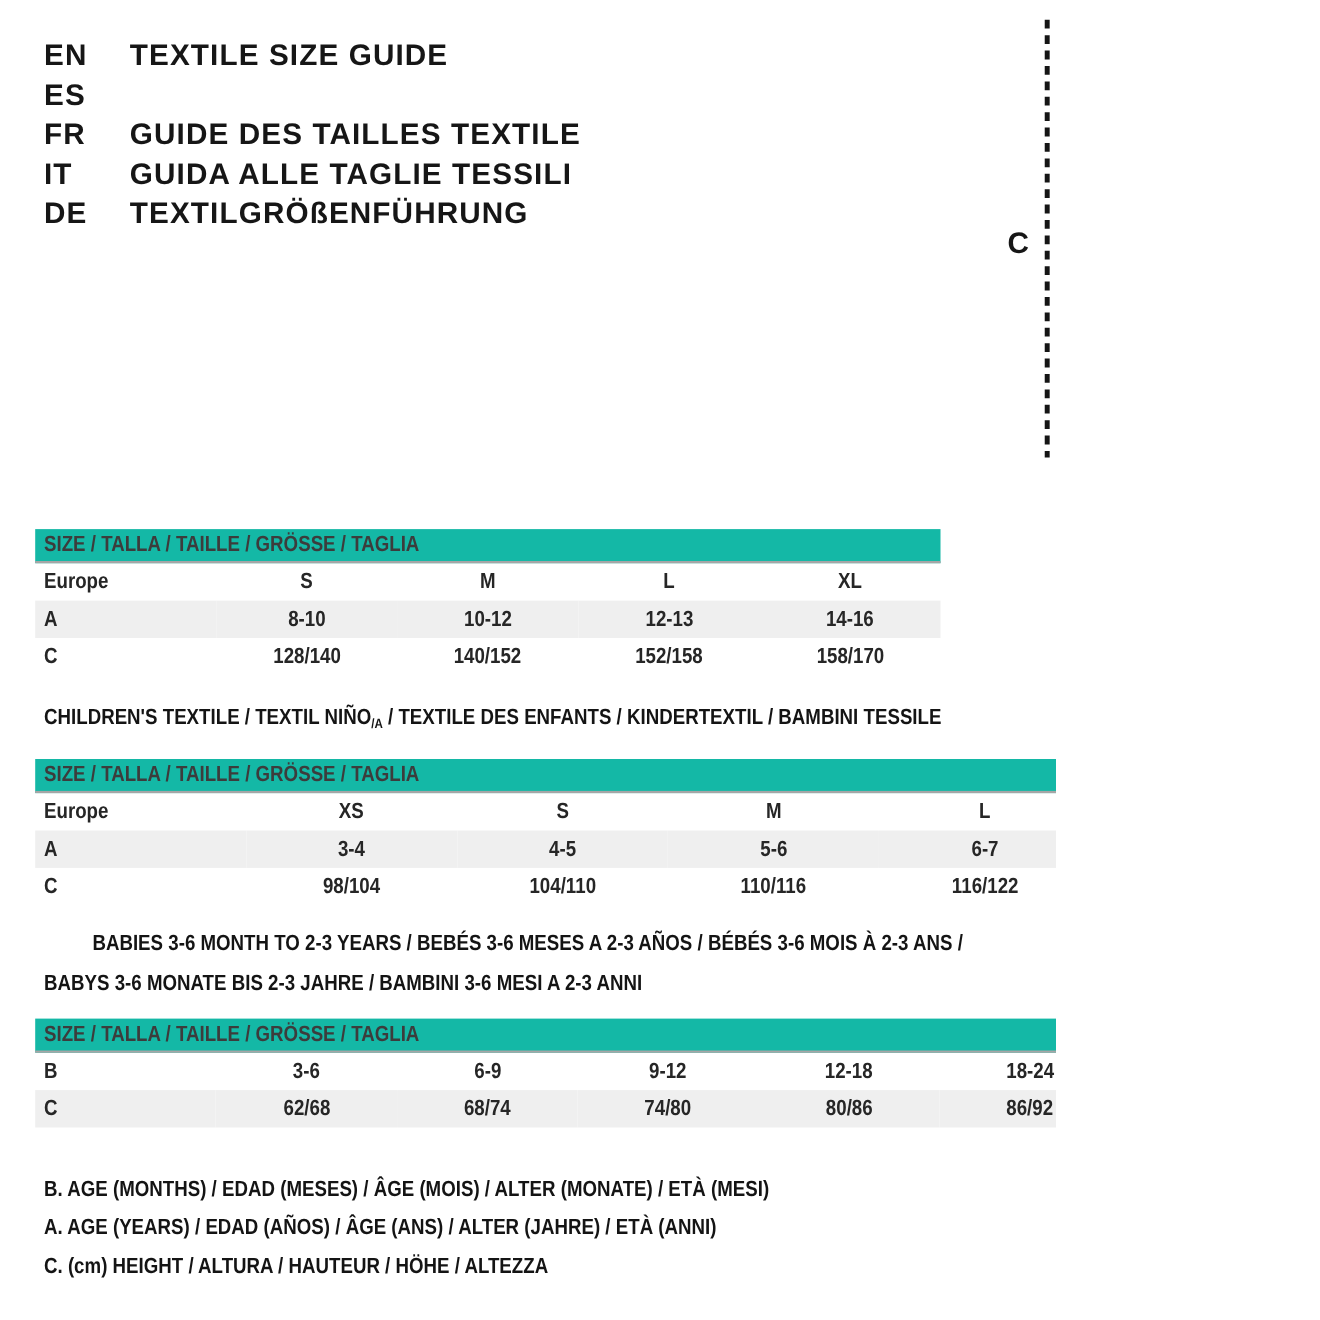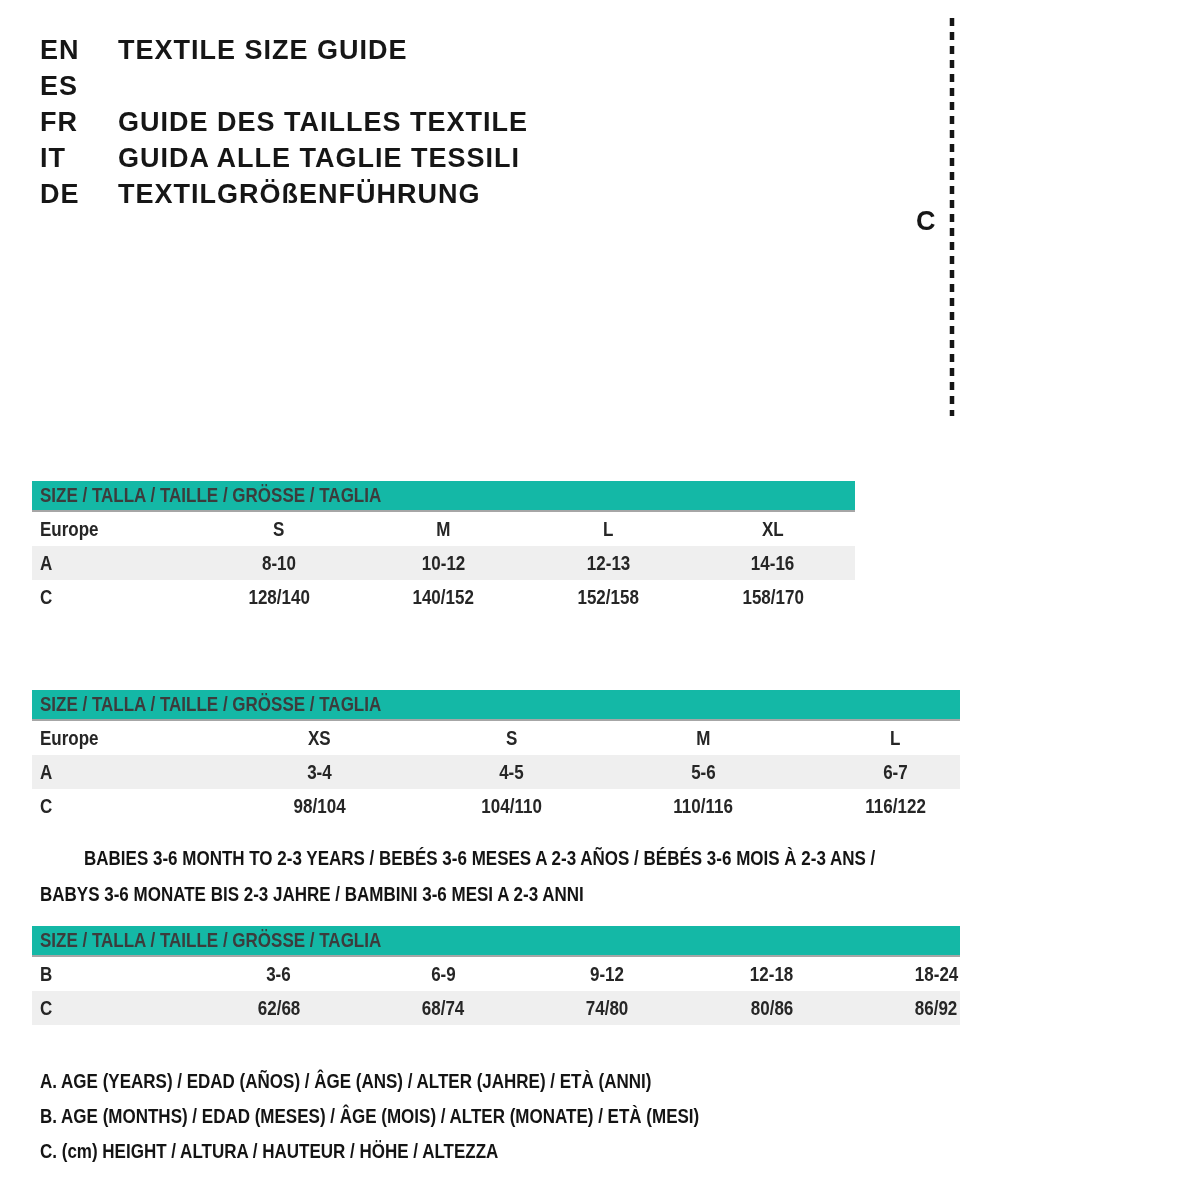--- a/index.html
+++ b/index.html
@@ -128,20 +128,23 @@
           <td class="lab"><span class="cnd">C</span></td>
           <td><span class="cndc">128/140</span></td>
           <td><span class="cndc">140/152</span></td>
           <td><span class="cndc">152/158</span></td>
           <td><span class="cndc">158/170</span></td>
         </tr>
       </tbody>
     </table>
   </div>
 
+  <div class="sec-h" style="top:640px;">
+    <span class="cnd"><span>CHILDREN'S TEXTILE / TEXTIL NIÑO</span><span class="sub">/A</span><span> / TEXTILE DES ENFANTS / KINDERTEXTIL / BAMBINI TESSILE</span></span>
+  </div>
   <div class="tbl" style="top:690px; width:1151px;">
     <div class="size-bar">
       <span class="cnd">SIZE / TALLA / TAILLE / GRÖSSE / TAGLIA</span>
     </div>
     <table class="size-table">
       <colgroup>
           <col class="c-label">
           <col>
           <col>
           <col>
@@ -215,23 +218,23 @@
           <td><span class="cndc">80/86</span></td>
           <td><span class="cndc">86/92</span></td>
           <td><span class="cndc">92/98</span></td>
         </tr>
       </tbody>
     </table>
   </div>
 
   <div class="legend">
     <div class="legend-line">
-        <span class="cnd">A. AGE (YEARS) / EDAD (AÑOS) / ÂGE (ANS) / ALTER (JAHRE) / ETÀ (ANNI)</span>
+        <span class="cnd">B. AGE (MONTHS) / EDAD (MESES) / ÂGE (MOIS) / ALTER (MONATE) / ETÀ (MESI)</span>
       </div>
     <div class="legend-line">
-        <span class="cnd">B. AGE (MONTHS) / EDAD (MESES) / ÂGE (MOIS) / ALTER (MONATE) / ETÀ (MESI)</span>
+        <span class="cnd">A. AGE (YEARS) / EDAD (AÑOS) / ÂGE (ANS) / ALTER (JAHRE) / ETÀ (ANNI)</span>
       </div>
     <div class="legend-line">
         <span class="cnd">C. (cm) HEIGHT / ALTURA / HAUTEUR / HÖHE / ALTEZZA</span>
       </div>
   </div>
 
 </div>
 
 </body></html>

